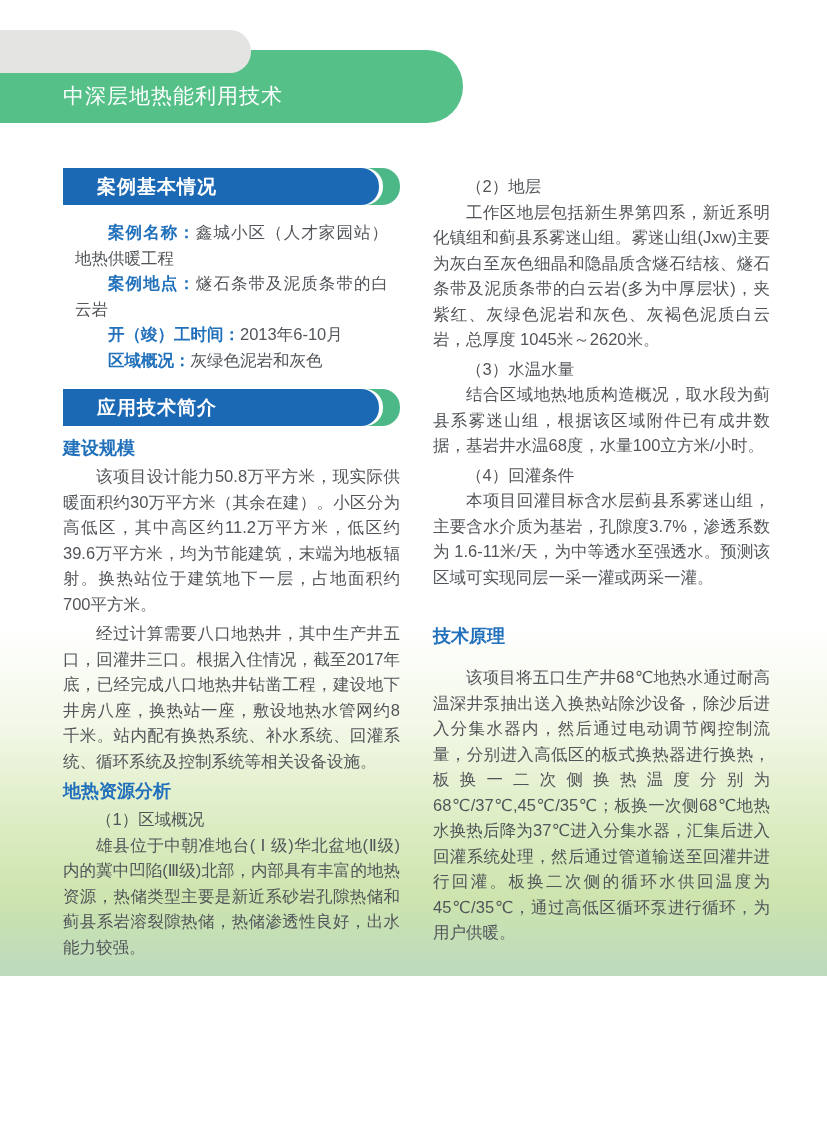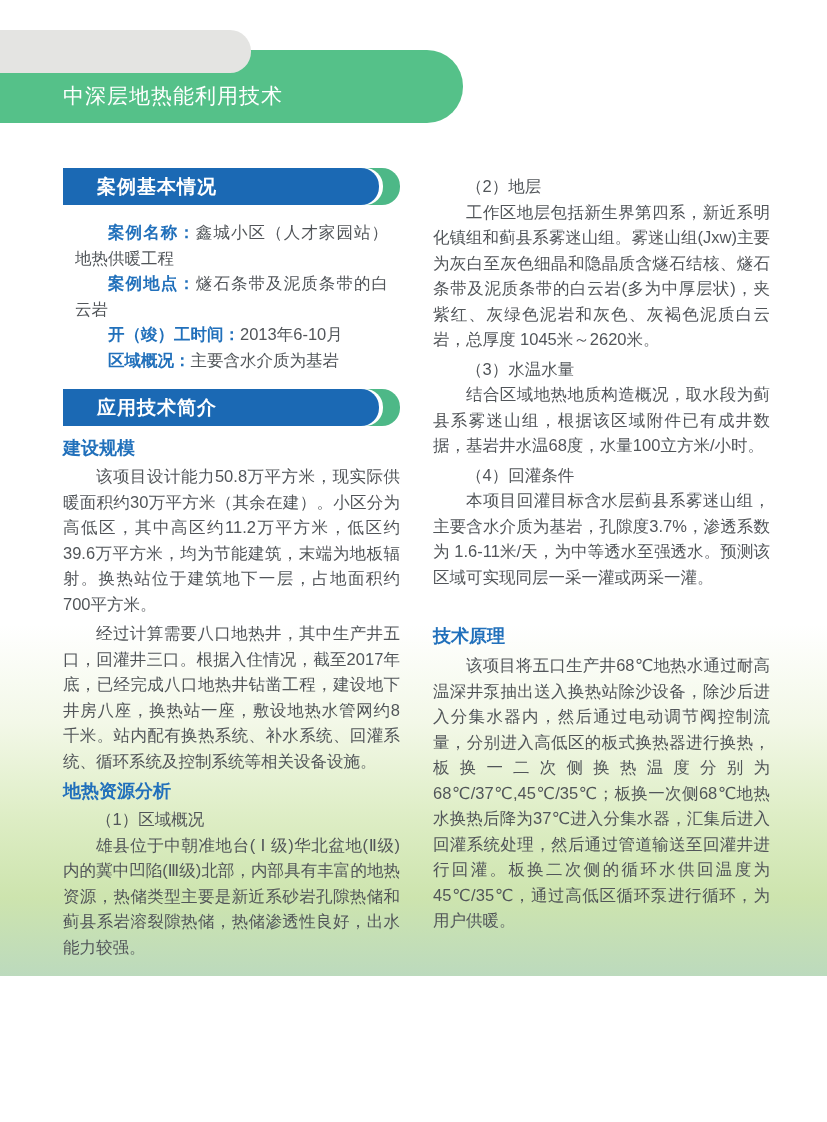--- a/index.html
+++ b/index.html
@@ -68,21 +68,21 @@
     margin: 0; text-indent: 2em;
     text-align: justify; text-justify: inter-character;
   }
   .info-label { color: #2170bb; font-weight: bold; }
 
   h3.sec {
     margin: 9px 0 3px; font-size: 18px; font-weight: bold;
     color: #2170bb; line-height: 26px;
   }
   h3.sec.mt { margin-top: 4px; }
-  .col-right h3.sec { margin-top: 33px; margin-bottom: 4px; }
+  .col-right h3.sec { margin-top: 33px; margin-bottom: 16px; }
 
   p.para {
     margin: 0 0 4px; text-indent: 2em;
     text-align: justify; text-justify: inter-character;
   }
   p.sub { margin: 0; text-indent: 2em; }
   .col-right { padding-top: 6px; }
 
   
   .footer {
@@ -109,21 +109,21 @@
       <div class="banner">
         <div class="tip"></div>
         <div class="gap"></div>
         <div class="bar">案例基本情况</div>
       </div>
 
       <div class="info-block">
         <p class="info-line"><span class="info-label">案例名称：</span><span>鑫城小区（人才家园站）地热供暖工程</span></p>
         <p class="info-line"><span class="info-label">案例地点：</span><span>燧石条带及泥质条带的白云岩</span></p>
         <p class="info-line"><span class="info-label">开（竣）工时间：</span><span>2013年6-10月</span></p>
-        <p class="info-line"><span class="info-label">区域概况：</span><span>主要含水介质为基岩</span></p>
+        <p class="info-line"><span class="info-label">区域概况：</span><span>灰绿色泥岩和灰色</span></p>
       </div>
 
       <div class="banner">
         <div class="tip"></div>
         <div class="gap"></div>
         <div class="bar">应用技术简介</div>
       </div>
 
       <h3 class="sec">建设规模</h3>
       <p class="para">该项目设计能力50.8万平方米，现实际供暖面积约30万平方米（其余在建）。小区分为高低区，其中高区约11.2万平方米，低区约39.6万平方米，均为节能建筑，末端为地板辐射。换热站位于建筑地下一层，占地面积约700平方米。</p>

